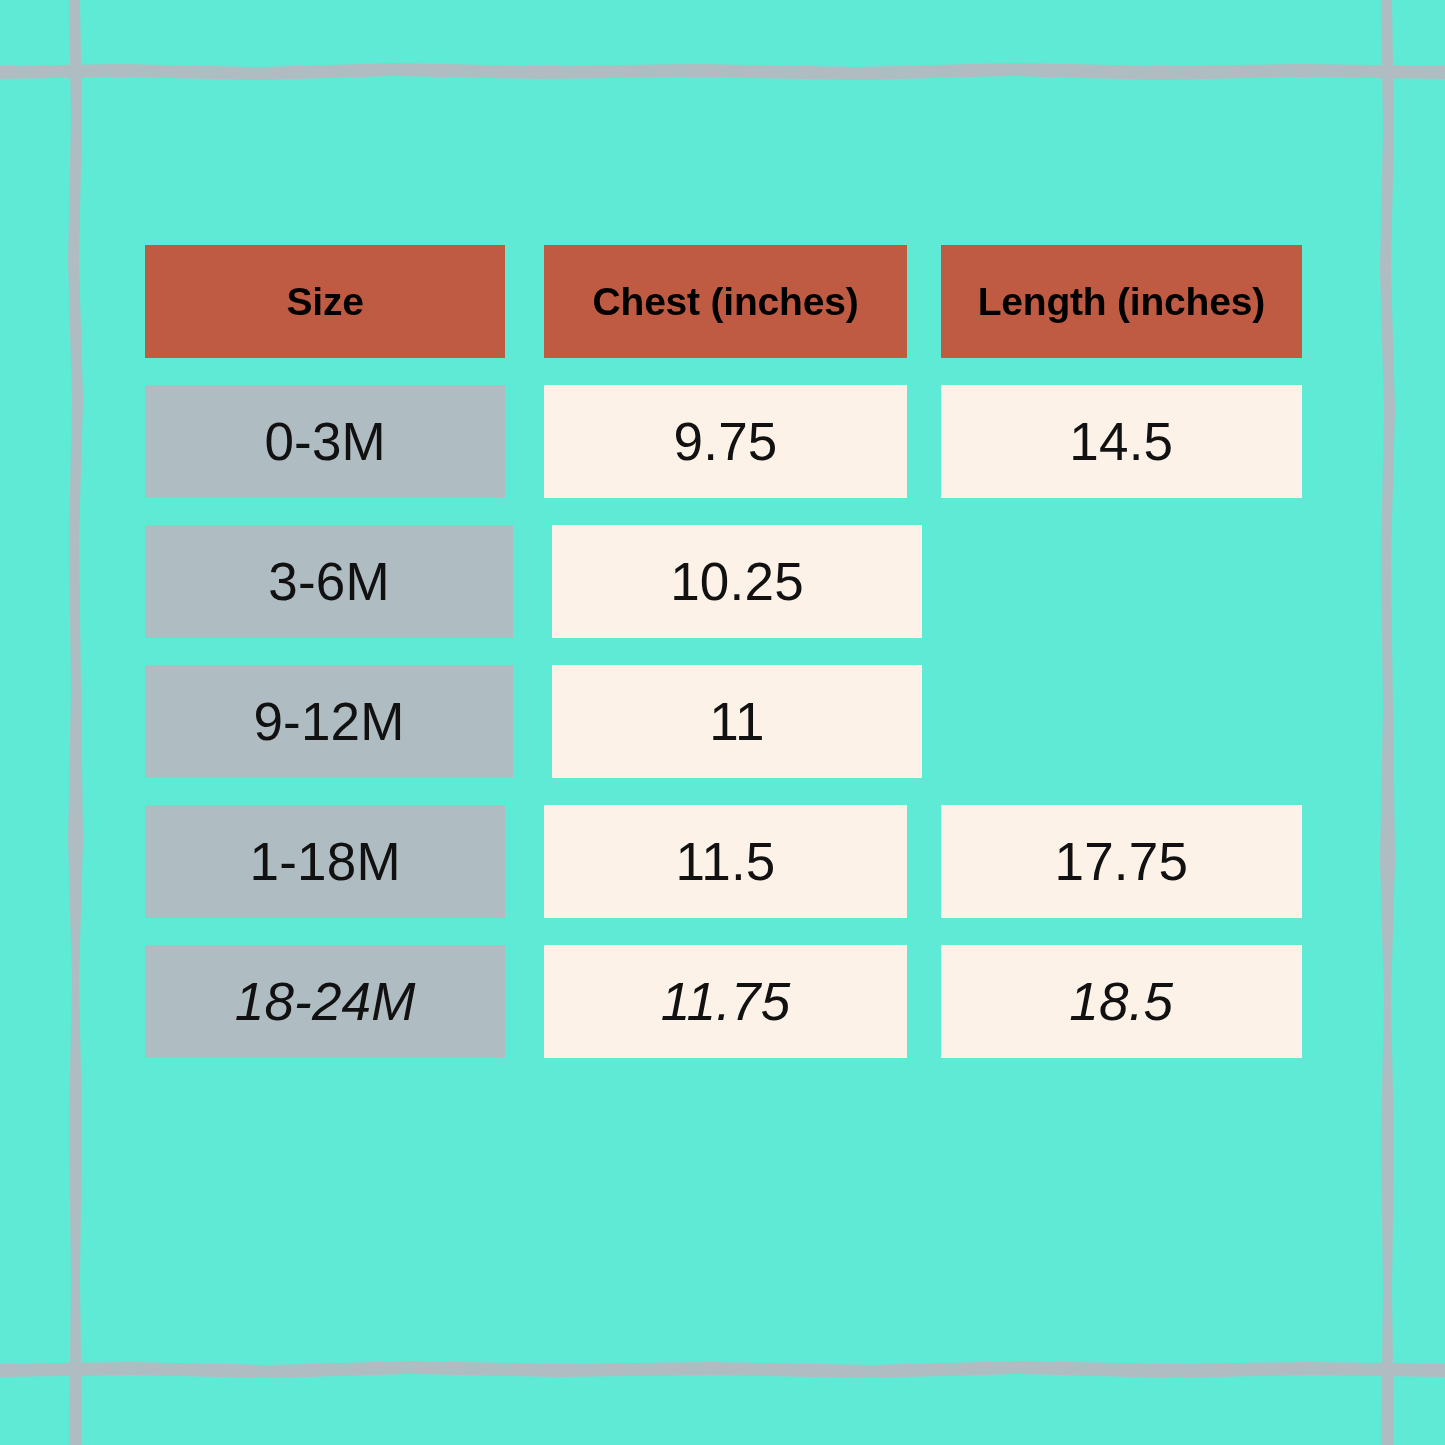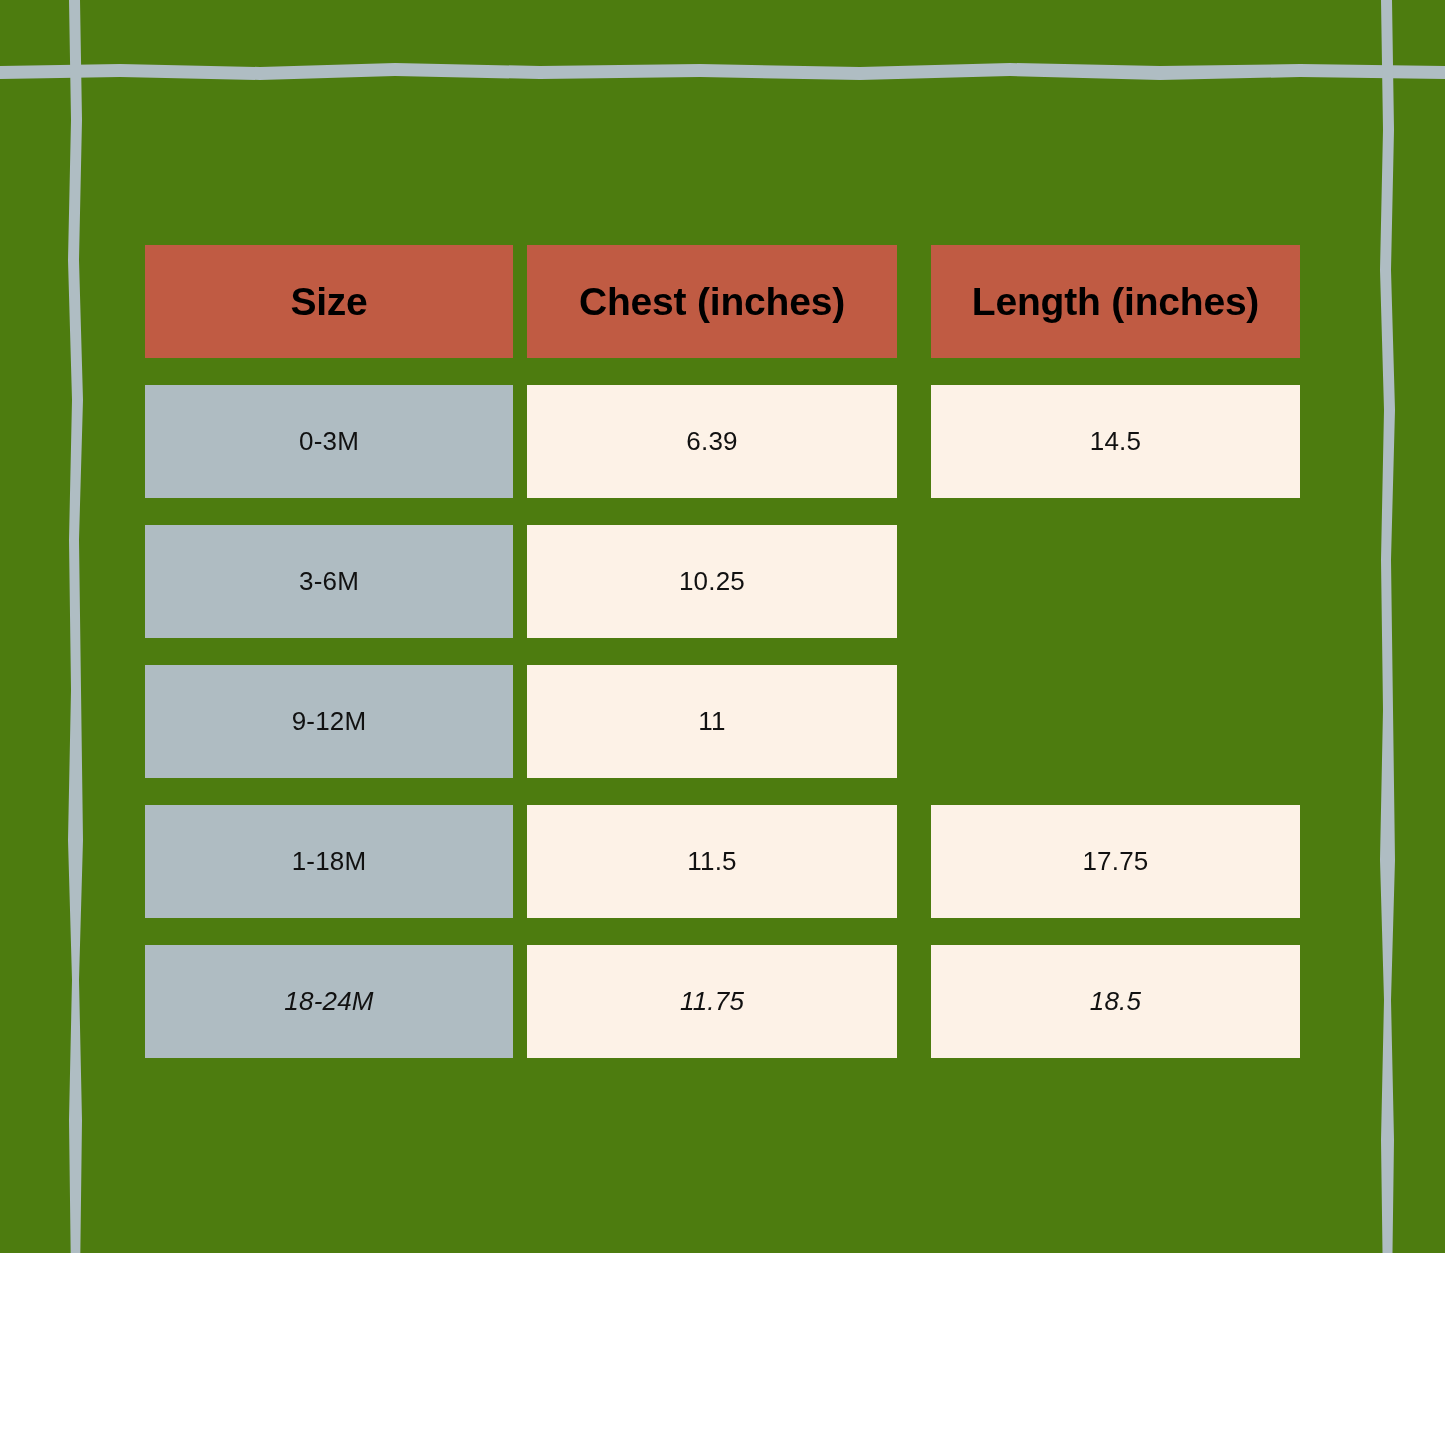--- a/index.html
+++ b/index.html
@@ -3,22 +3,22 @@
 <meta charset="utf-8">
 <style>
   html, body {
     margin: 0;
     padding: 0;
     background: #ffffff;
   }
   #canvas {
     position: relative;
     width: 1445px;
-    height: 1253px;
-    background: #4d7c0f;
+    height: 1445px;
+    background: #5eead4;
     overflow: hidden;
     font-family: "Liberation Sans", "DejaVu Sans", sans-serif;
   }
 
   
   #frame {
     position: absolute;
     left: 0; top: 0;
     width: 1445px;
     height: 1445px;
@@ -41,34 +41,34 @@
   .trow.data-row.last { margin-bottom: 0; font-style: italic; }
 
   .cell {
     display: flex;
     align-items: center;
     justify-content: center;
     box-sizing: border-box;
     text-align: center;
   }
   .col-size   { width: 368px; }
-  .col-chest  { width: 370px; margin-left: 14px; }
+  .col-chest  { width: 370px; margin-left: 39px; }
   .col-length { width: 369px; margin-left: 34px; justify-content: center; }
 
   .header-row .cell {
     height: 113px;
     background: #c05b43;
     color: #000000;
     font-weight: bold;
     font-size: 39px;
     letter-spacing: -0.2px;
   }
   .data-row .cell {
     height: 113px;
-    font-size: 26px;
+    font-size: 53px;
     font-weight: normal;
     color: #111111;
     letter-spacing: 0.2px;
   }
   .data-row .col-size {
     background: #afbcc2;
   }
   .data-row .col-chest,
   .data-row .col-length {
     background: #fdf2e7;
@@ -124,21 +124,21 @@
       <div class="cell col-length">
         <span>Length (inches)</span>
       </div>
     </div>
 
     <div class="trow data-row">
       <div class="cell col-size">
         <span>0-3M</span>
       </div>
       <div class="cell col-chest">
-        <span>6.39</span>
+        <span>9.75</span>
       </div>
       <div class="cell col-length">
         <span>14.5</span>
       </div>
     </div>
 
     <div class="trow data-row">
       <div class="cell col-size">
         <span>3-6M</span>
       </div>

